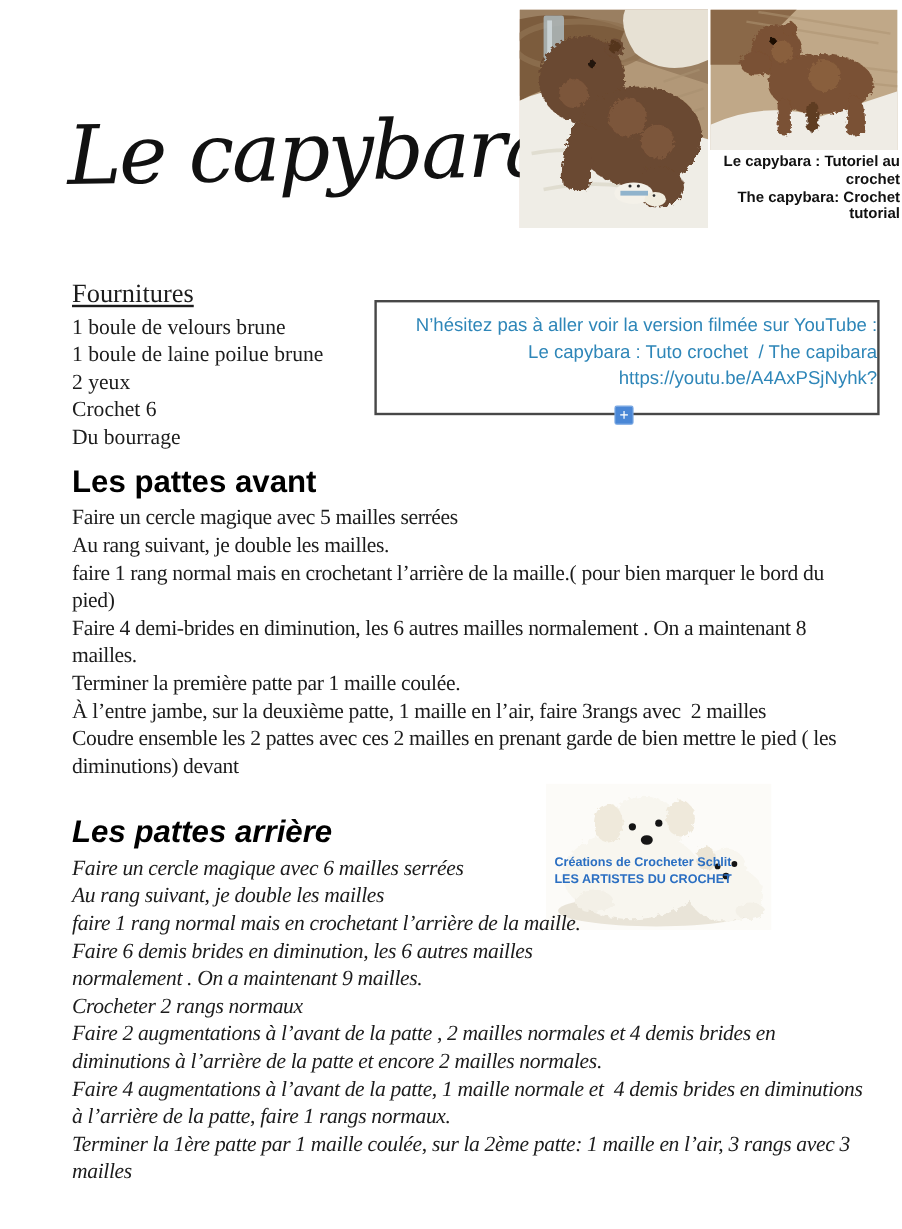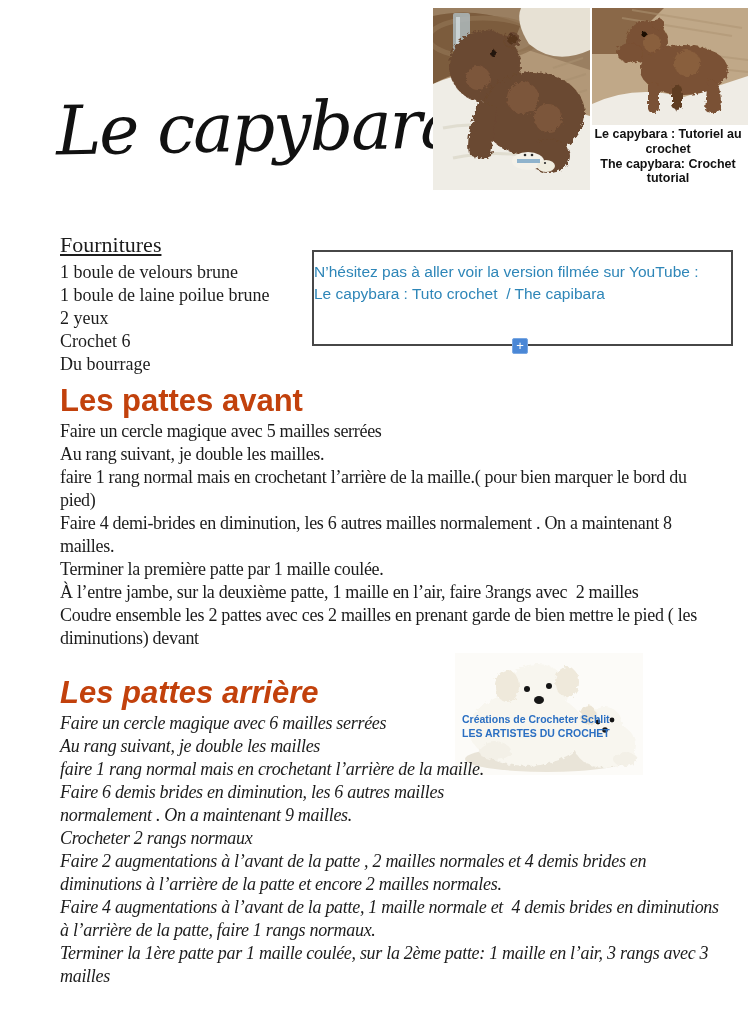--- a/index.html
+++ b/index.html
@@ -7,42 +7,42 @@
         font-family:"Liberation Serif",serif;color:#1c1c1c;}
 
   
   .doc-title{position:absolute;left:56px;top:88px;width:390px;
     font-family:"DejaVu Serif",serif;font-style:italic;font-weight:400;
     font-size:68px;letter-spacing:-2px;color:#111;transform:rotate(-1deg);white-space:nowrap;}
 
   
   .photo1{position:absolute;left:433px;top:8px;width:157px;height:182px;}
   .photo2{position:absolute;left:592px;top:8px;width:156px;height:117px;}
-  .photo-caption{position:absolute;left:586px;top:127px;width:164px;text-align:center;
+  .photo-caption{position:absolute;left:586px;top:127px;width:164px;text-align:right;
     font-family:"Liberation Sans",sans-serif;font-weight:bold;font-size:12.5px;line-height:1.18;color:#111;}
 
   
   .fournitures{position:absolute;left:60px;top:232px;width:260px;}
   .fournitures h2{margin:0 0 3px 0;font-size:22px;font-weight:400;text-decoration:underline;
     font-family:"Liberation Serif",serif;}
   .fournitures .line{font-size:18px;line-height:23px;white-space:pre-wrap;}
 
   
   .ytbox{position:absolute;left:312px;top:250px;width:421px;height:96px;box-sizing:border-box;
-    border:2px solid #474747;text-align:left;padding-top:9px;}
+    border:2px solid #474747;text-align:right;padding-top:9px;}
   .ytbox .line{font-family:"Liberation Sans",sans-serif;font-size:15.5px;line-height:22px;
     color:#2e86b8;white-space:pre-wrap;}
   .plus-btn{position:absolute;left:512px;top:338px;width:16px;height:16px;background:#4a87d6;
     border:1px solid #79a7e2;border-radius:2px;color:#fff;font-family:"Liberation Sans",sans-serif;
     font-size:13px;line-height:14px;text-align:center;box-sizing:border-box;cursor:pointer;}
 
   
   .section{position:absolute;left:60px;width:660px;}
   .section h2{margin:0 0 6px 0;font-family:"Liberation Sans",sans-serif;font-weight:bold;
-    font-size:31px;line-height:26px;color:#c2410c;}
+    font-size:26px;line-height:26px;color:#000000;}
   .section .line{font-size:18px;line-height:23px;letter-spacing:-0.3px;white-space:pre-wrap;}
   .sec-avant{top:388px;}
   .sec-arriere{top:680px;font-style:italic;}
   .wrap-spacer{float:right;width:230px;height:70px;}
 
   
   .dogs{position:absolute;left:455px;top:653px;width:188px;height:122px;}
   .dogs svg{position:absolute;left:0;top:0;}
   .wm{position:absolute;left:7px;font-family:"Liberation Sans",sans-serif;font-weight:bold;
     font-size:10.5px;line-height:12px;color:#2b6fc2;white-space:nowrap;}
@@ -139,20 +139,21 @@
         <div class="line">2 yeux</div>
         <div class="line">Crochet 6</div>
         <div class="line">Du bourrage</div>
       </div>
   </div>
 
   <div class="ytbox">
     <div>
         <div class="line">N’hésitez pas à aller voir la version filmée sur YouTube :</div>
         <div class="line">Le capybara : Tuto crochet  / The capibara</div>
+        <div class="line">https://youtu.be/A4AxPSjNyhk?</div>
       </div>
   </div>
   <div class="plus-btn">+</div>
 
   <div class="section sec-avant">
     <h2>Les pattes avant</h2>
     <div>
         <div class="line">Faire un cercle magique avec 5 mailles serrées</div>
         <div class="line">Au rang suivant, je double les mailles.</div>
         <div class="line">faire 1 rang normal mais en crochetant l’arrière de la maille.( pour bien marquer le bord du pied)</div>

